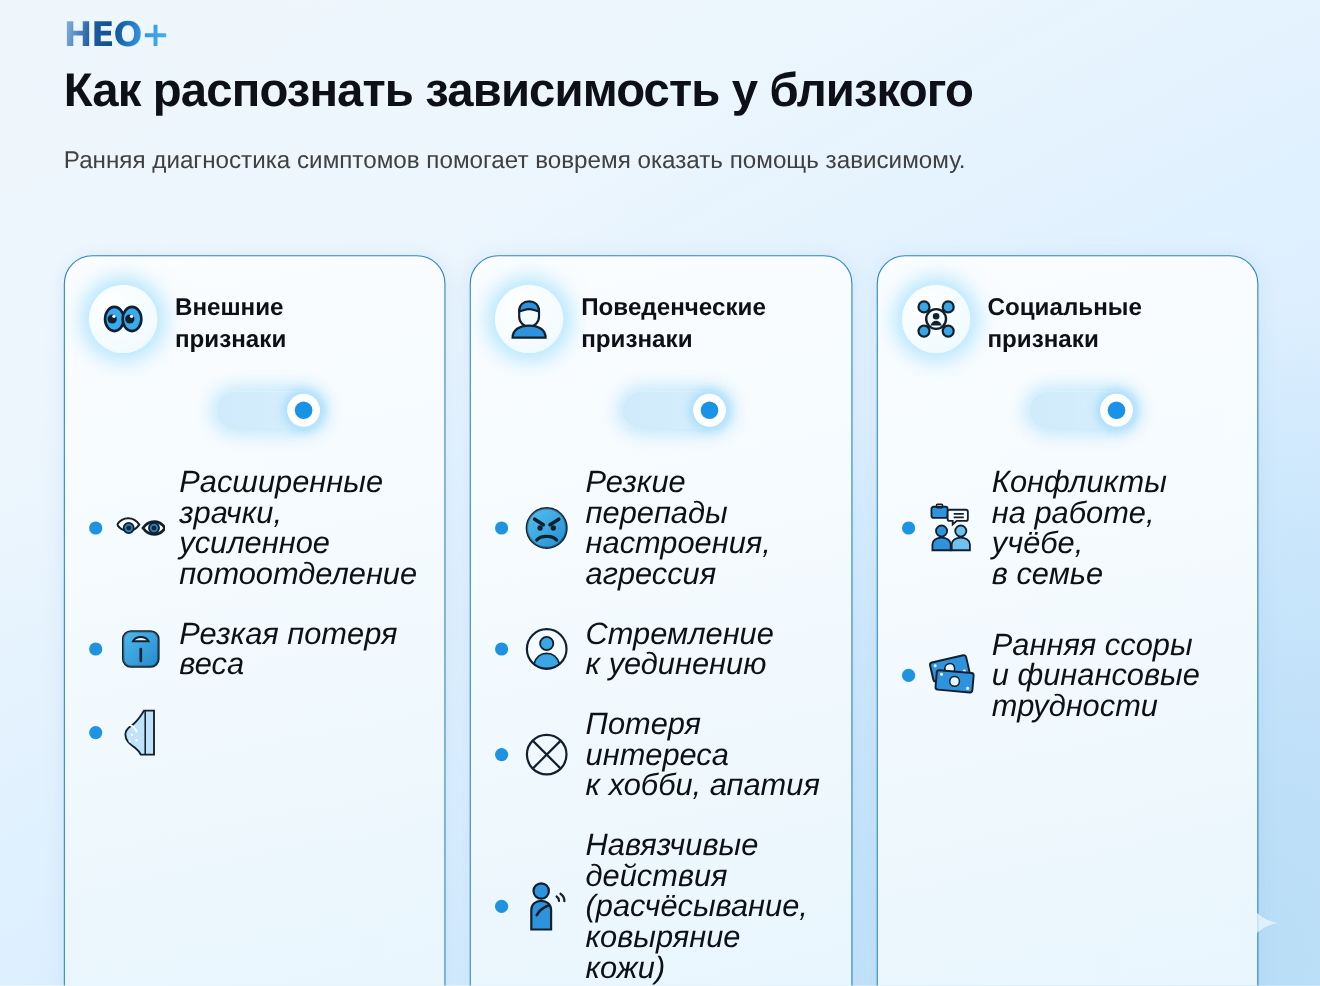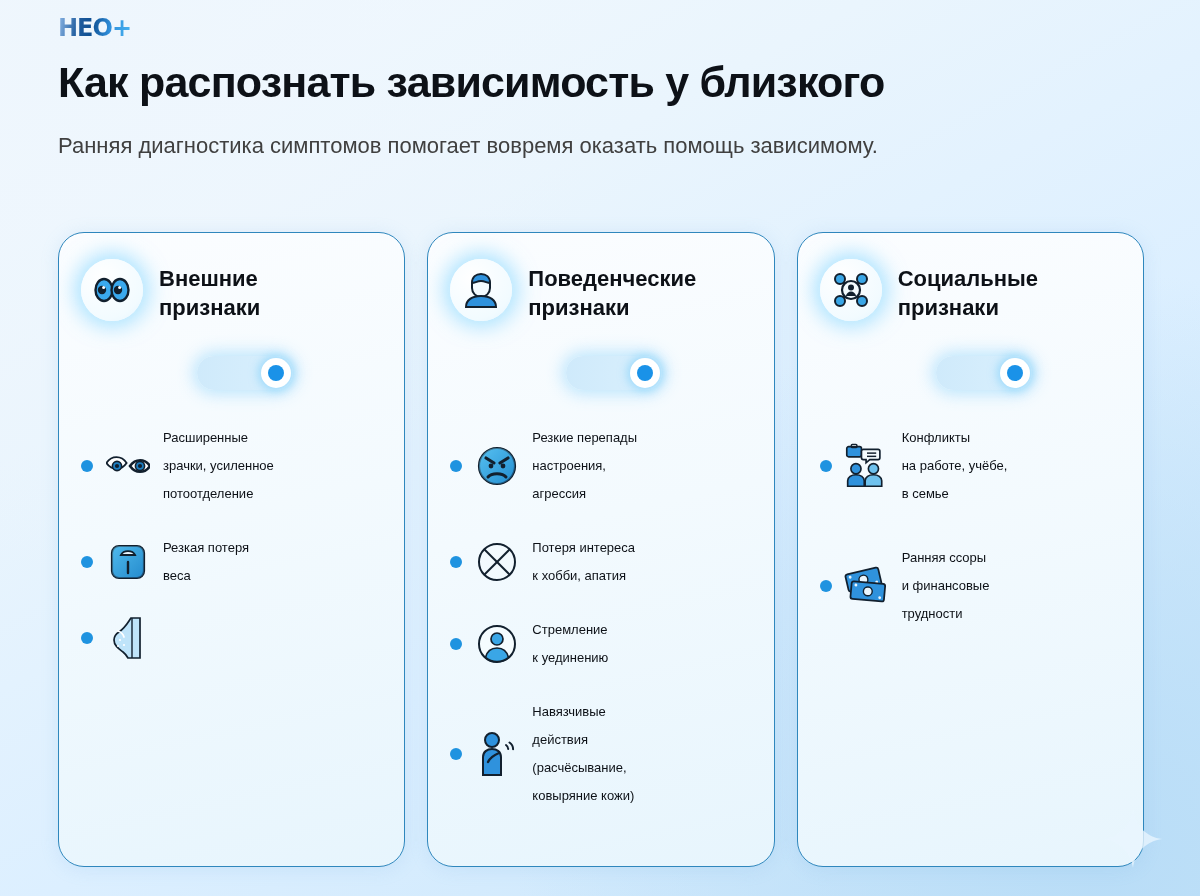--- a/index.html
+++ b/index.html
@@ -13,21 +13,21 @@
     background:
       radial-gradient(circle at 92% 96%, #b9ddf7 0%, rgba(185,221,247,0) 42%),
       radial-gradient(circle at 6% 4%, #eef6fd 0%, rgba(238,246,253,0) 38%),
       linear-gradient(152deg, #f3f9fe 0%, #eaf5fd 30%, #dcefff 60%, #c6e4fa 100%);
     position:relative;
   }
 
   
   .logo {
     position:absolute; left:58px; top:14px;
-    font-size:24px; font-weight:700; letter-spacing:-1px;
+    font-size:31px; font-weight:700; letter-spacing:-1px;
     background:linear-gradient(100deg,#8fb9e8 0%,#1f5c9e 28%,#0e4f92 46%,#2f8fdb 70%,#49b5f2 100%);
     -webkit-background-clip:text; background-clip:text; color:transparent;
     font-family:"DejaVu Sans", sans-serif;
   }
   .logo .plus { font-weight:700; }
 
   .page-title {
     position:absolute; left:58px; top:58px;
     font-size:43px; font-weight:700; color:#0d1117;
     letter-spacing:-0.8px; white-space:nowrap;
@@ -81,21 +81,21 @@
   .toggle .knob i {
     display:block; width:16px; height:16px; border-radius:50%;
     background:#1a92e8;
   }
 
   .item-list { margin-top:34px; display:flex; flex-direction:column; }
   .item { display:flex; align-items:center; gap:12px; margin-bottom:22px; }
   .item:last-child { margin-bottom:0; }
   .bullet { width:12px; height:12px; flex:0 0 12px; border-radius:50%; background:#1f93e0; }
   .item-icon { width:46px; flex:0 0 46px; display:flex; align-items:center; justify-content:center; }
-  .item-text { font-size:13px; line-height:28px; color:#0d1117; white-space:pre-line; }
+  .item-text { font-size:28px; line-height:28px; color:#0d1117; white-space:pre-line;font-style:italic; }
 
   
   .card.c1 .item { margin-bottom:26px; }
   .card.c2 .item { margin-bottom:26px; }
   .card.c3 .item { margin-bottom:36px; }
 
   
   .sparkle { position:absolute; right:36px; bottom:26px; width:62px; height:62px; opacity:0.78; }
 </style>
 </head>
@@ -228,40 +228,40 @@
         </span>
         <span class="item-text">Резкие перепады
 настроения,
 агрессия</span>
       </div>
 
       <div class="item">
         <span class="bullet"></span>
         <span class="item-icon">
           <svg width="42" height="42" viewBox="0 0 42 42">
+            <circle cx="21" cy="21" r="18" fill="#f5fcff" stroke="#12202e" stroke-width="2"></circle>
+            <circle cx="21" cy="16" r="6" fill="#3aa6e6" stroke="#12202e" stroke-width="1.7"></circle>
+            <path d="M9.5 34.5c1.5-6 6-9.5 11.5-9.5s10 3.5 11.5 9.5a18 18 0 0 1-23 0z" fill="#3aa6e6" stroke="#12202e" stroke-width="1.7"></path>
+          </svg>
+        </span>
+        <span class="item-text">Стремление
+к уединению</span>
+      </div>
+
+      <div class="item">
+        <span class="bullet"></span>
+        <span class="item-icon">
+          <svg width="42" height="42" viewBox="0 0 42 42">
             <circle cx="21" cy="21" r="18" fill="none" stroke="#12202e" stroke-width="2"></circle>
             <line x1="8.5" y1="8.5" x2="33.5" y2="33.5" stroke="#12202e" stroke-width="2"></line>
             <line x1="33.5" y1="8.5" x2="8.5" y2="33.5" stroke="#12202e" stroke-width="2"></line>
           </svg>
         </span>
         <span class="item-text">Потеря интереса
 к хобби, апатия</span>
-      </div>
-
-      <div class="item">
-        <span class="bullet"></span>
-        <span class="item-icon">
-          <svg width="42" height="42" viewBox="0 0 42 42">
-            <circle cx="21" cy="21" r="18" fill="#f5fcff" stroke="#12202e" stroke-width="2"></circle>
-            <circle cx="21" cy="16" r="6" fill="#3aa6e6" stroke="#12202e" stroke-width="1.7"></circle>
-            <path d="M9.5 34.5c1.5-6 6-9.5 11.5-9.5s10 3.5 11.5 9.5a18 18 0 0 1-23 0z" fill="#3aa6e6" stroke="#12202e" stroke-width="1.7"></path>
-          </svg>
-        </span>
-        <span class="item-text">Стремление
-к уединению</span>
       </div>
 
       <div class="item">
         <span class="bullet"></span>
         <span class="item-icon">
           <svg width="44" height="46" viewBox="0 0 44 46">
             <circle cx="17" cy="9" r="7" fill="#2f92dd" stroke="#12202e" stroke-width="2"></circle>
             <path d="M8 44V26c0-5 4-8 9-8s9 3 9 8v18z" fill="#2f92dd" stroke="#12202e" stroke-width="2"></path>
             <path d="M24 22c-5 2-9 5-11 9" stroke="#12202e" stroke-width="2.4" fill="none" stroke-linecap="round"></path>
             <path d="M31 14c1.5 1 2.2 2.6 2.2 4" stroke="#12202e" stroke-width="2" fill="none" stroke-linecap="round"></path>

